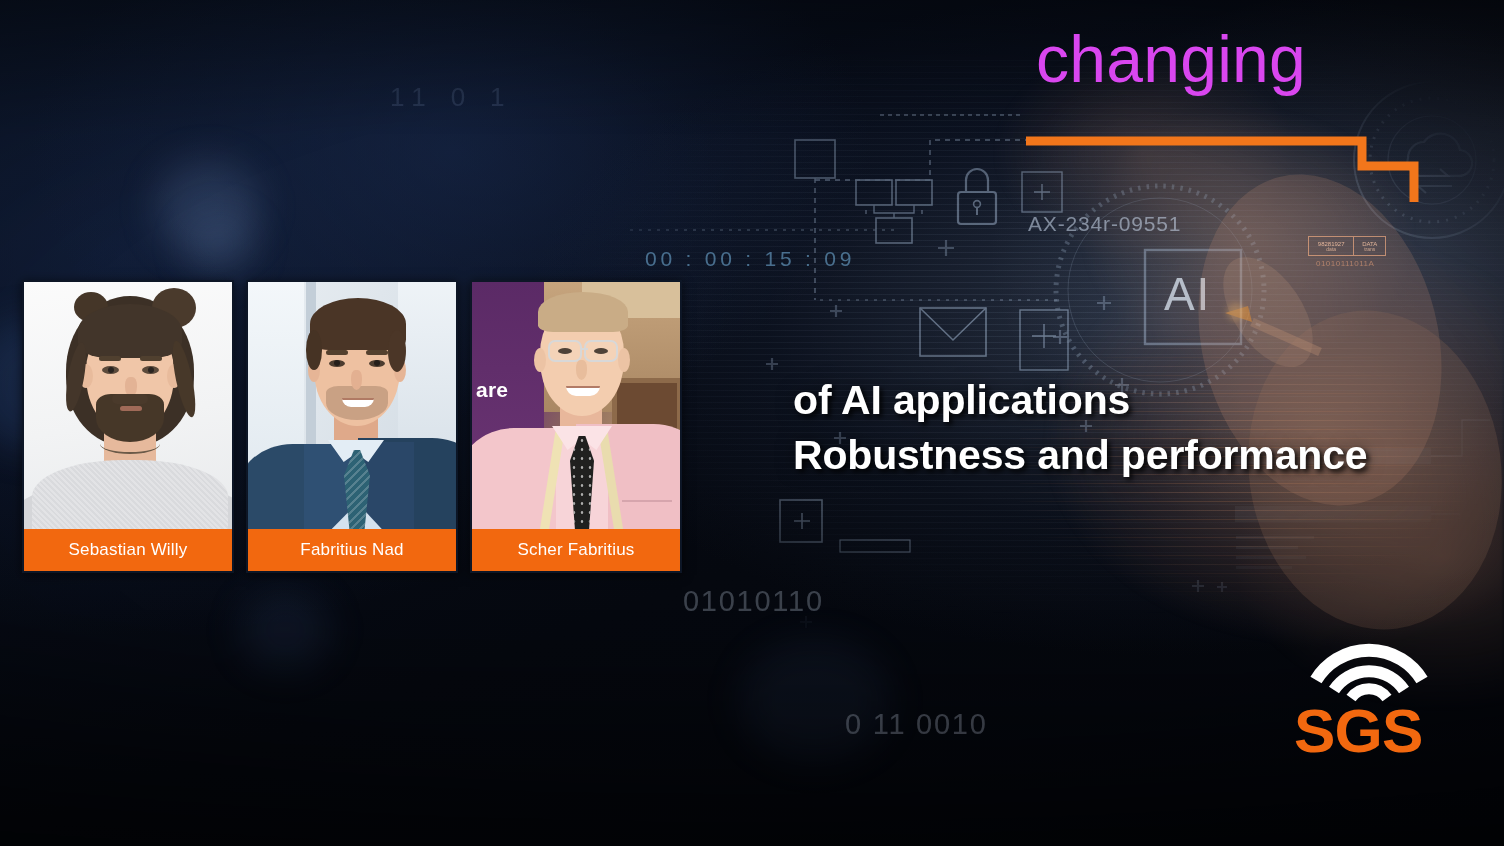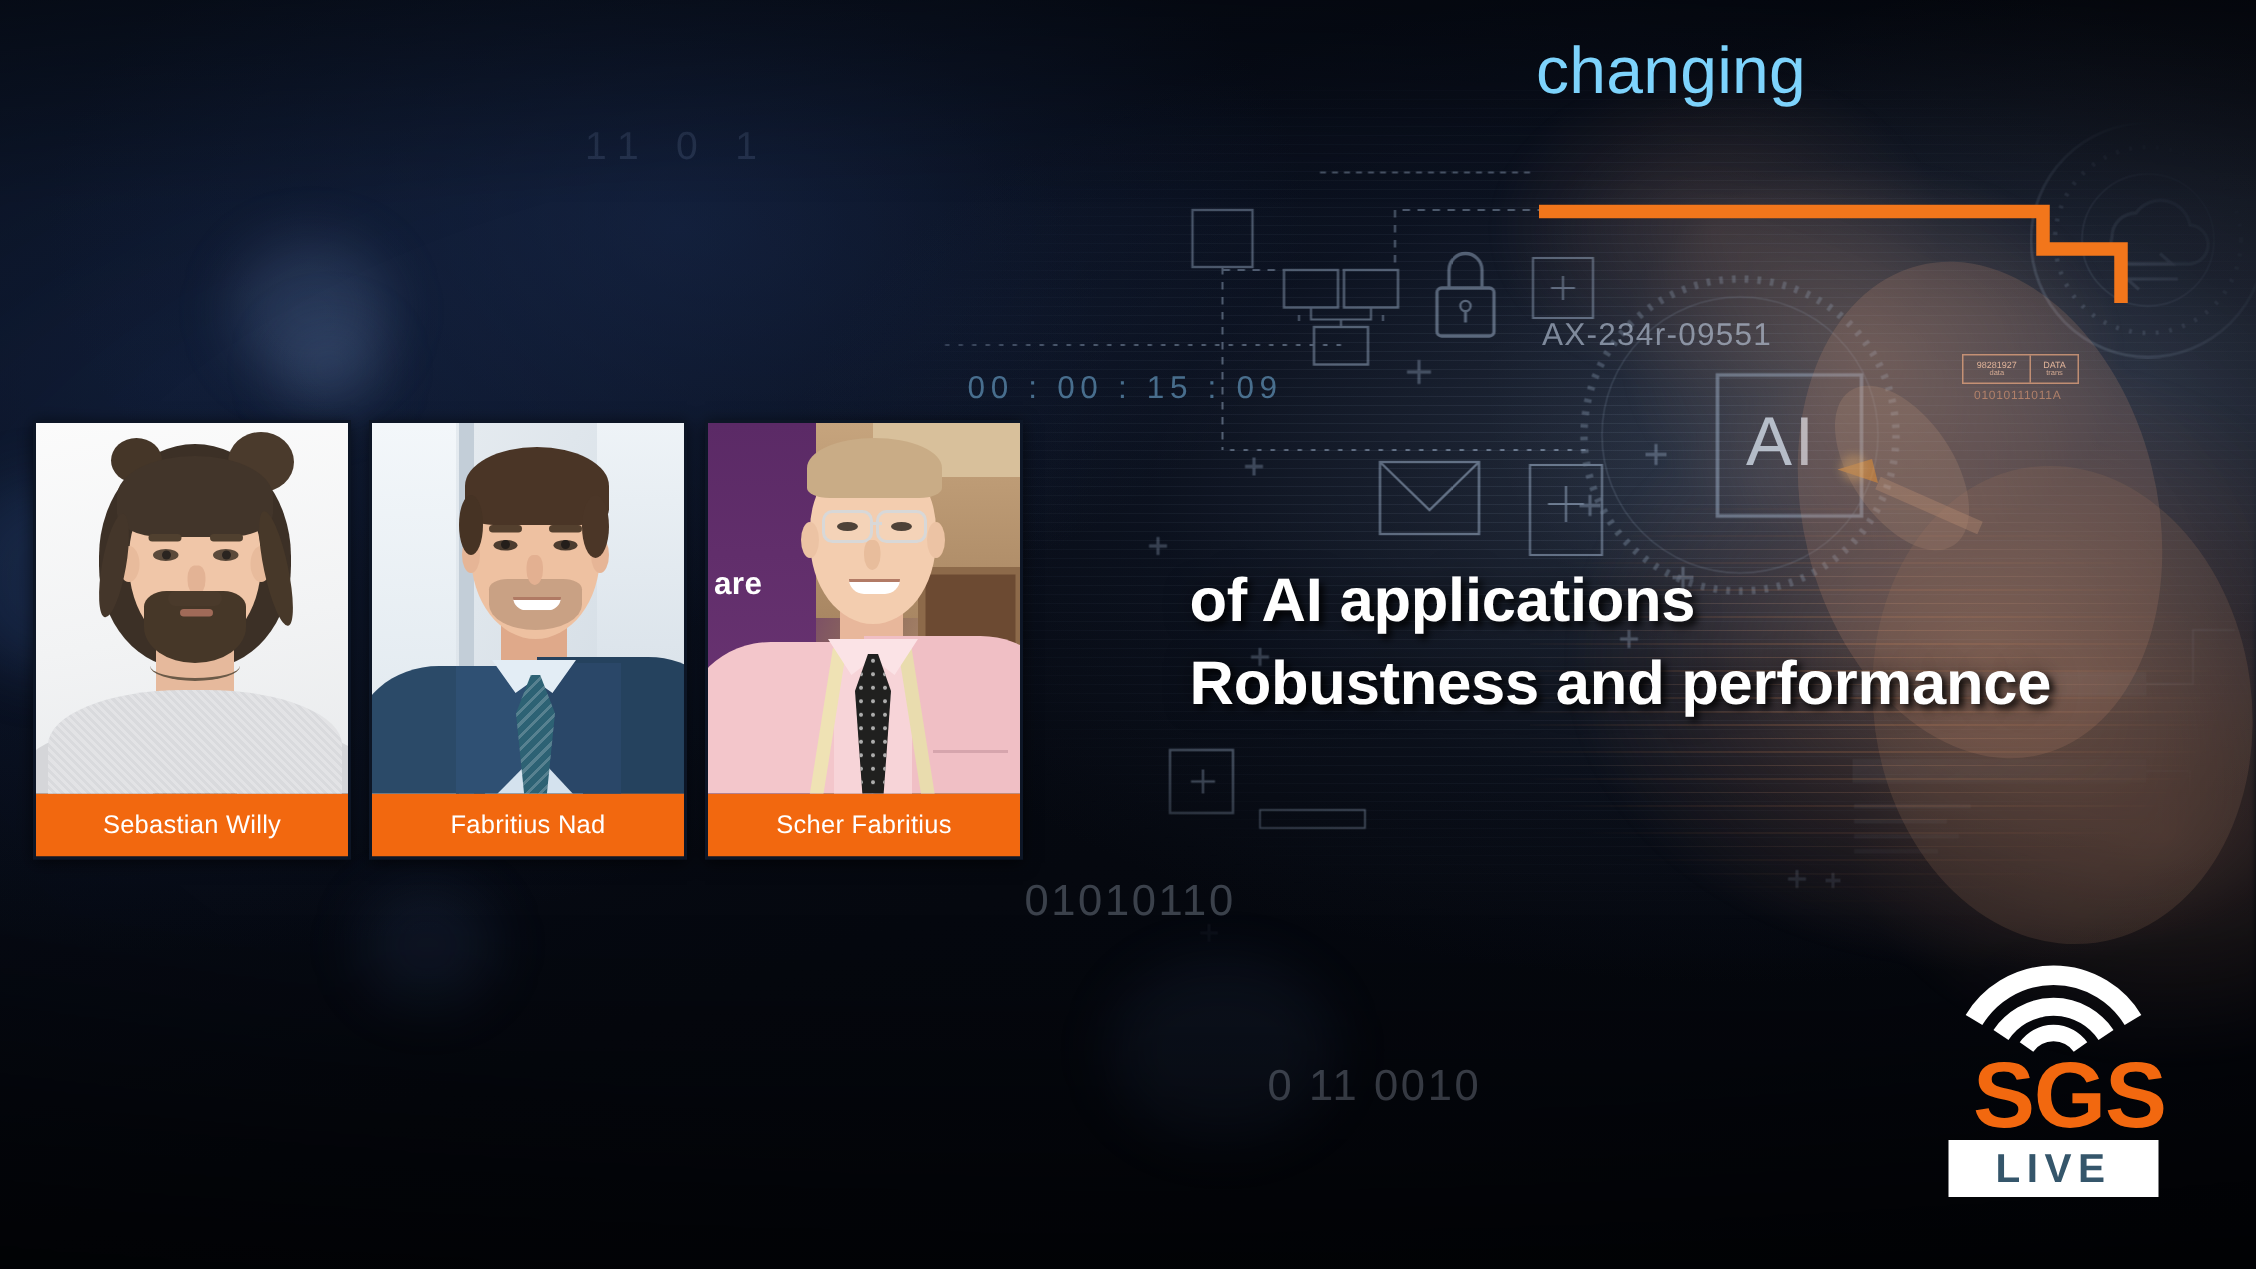--- a/index.html
+++ b/index.html
@@ -209,22 +209,22 @@
   .p3 .lany-l{ left:74px; top:150px; width:9px; height:118px; background:#efe2b4; transform:rotate(9deg); }
   .p3 .lany-r{ left:136px; top:150px; width:9px; height:118px; background:#e9dcae; transform:rotate(-9deg); }
   .p3 .pocket{ left:150px; top:218px; width:50px; height:34px; border-top:2px solid rgba(200,150,160,.65); }
 
   
   .cc-logo{
     position:absolute; left:1014px; top:14px;
     width:470px; height:200px; z-index:25;
   }
   .cc-line1{
-    position:absolute; left:10px; top:12px;
-    font-size:44px; color:#7dd3fc; font-weight:400;
+    position:absolute; left:22px; top:12px;
+    font-size:66px; color:#d946ef; font-weight:400;
     letter-spacing:.004em; line-height:1;
   }
   .cc-line2{
     position:absolute; left:72px; top:78px;
     font-size:62px; color:#5e94a8; font-weight:400;
     letter-spacing:.004em; line-height:1;
   }
 
   
   .title{
@@ -233,21 +233,21 @@
     letter-spacing:-.004em;
     text-shadow: 3px 3px 5px rgba(0,0,0,.85), 0 0 18px rgba(0,0,0,.5);
   }
 
   
   .sgs{
     position:absolute; left:1294px; top:636px; width:150px; height:164px; z-index:25;
   }
   .sgs-text{
     position:absolute; left:0; top:64px; width:150px;
-    text-align:right; color:#f2680f;
+    text-align:left; color:#f2680f;
     font-size:62px; font-weight:bold; line-height:1;
     letter-spacing:-.012em;
   }
   .sgs-live-box{
     position:absolute; left:5px; top:124px; width:140px; height:38px;
     background:#ffffff;
     display:flex; align-items:center; justify-content:center;
   }
   .sgs-live-text{
     color:#35566b; font-size:27px; font-weight:bold; letter-spacing:.16em;
@@ -529,18 +529,15 @@
 
   <div class="sgs">
     <svg width="150" height="66" style="position:absolute;left:0;top:0;">
       <g fill="none" stroke="#ffffff" stroke-linecap="butt">
         <path d="M22 44 A 62 62 0 0 1 128 44" stroke-width="13"></path>
         <path d="M40 54 A 42 42 0 0 1 110 54" stroke-width="12"></path>
         <path d="M57 62 A 22 22 0 0 1 93 62" stroke-width="11"></path>
       </g>
     </svg>
     <div class="sgs-text">SGS</div>
-    <div class="sgs-live-box">
-      <span class="sgs-live-text">LIVE</span>
-    </div>
   </div>
 
 </div>
 
 </body></html>

